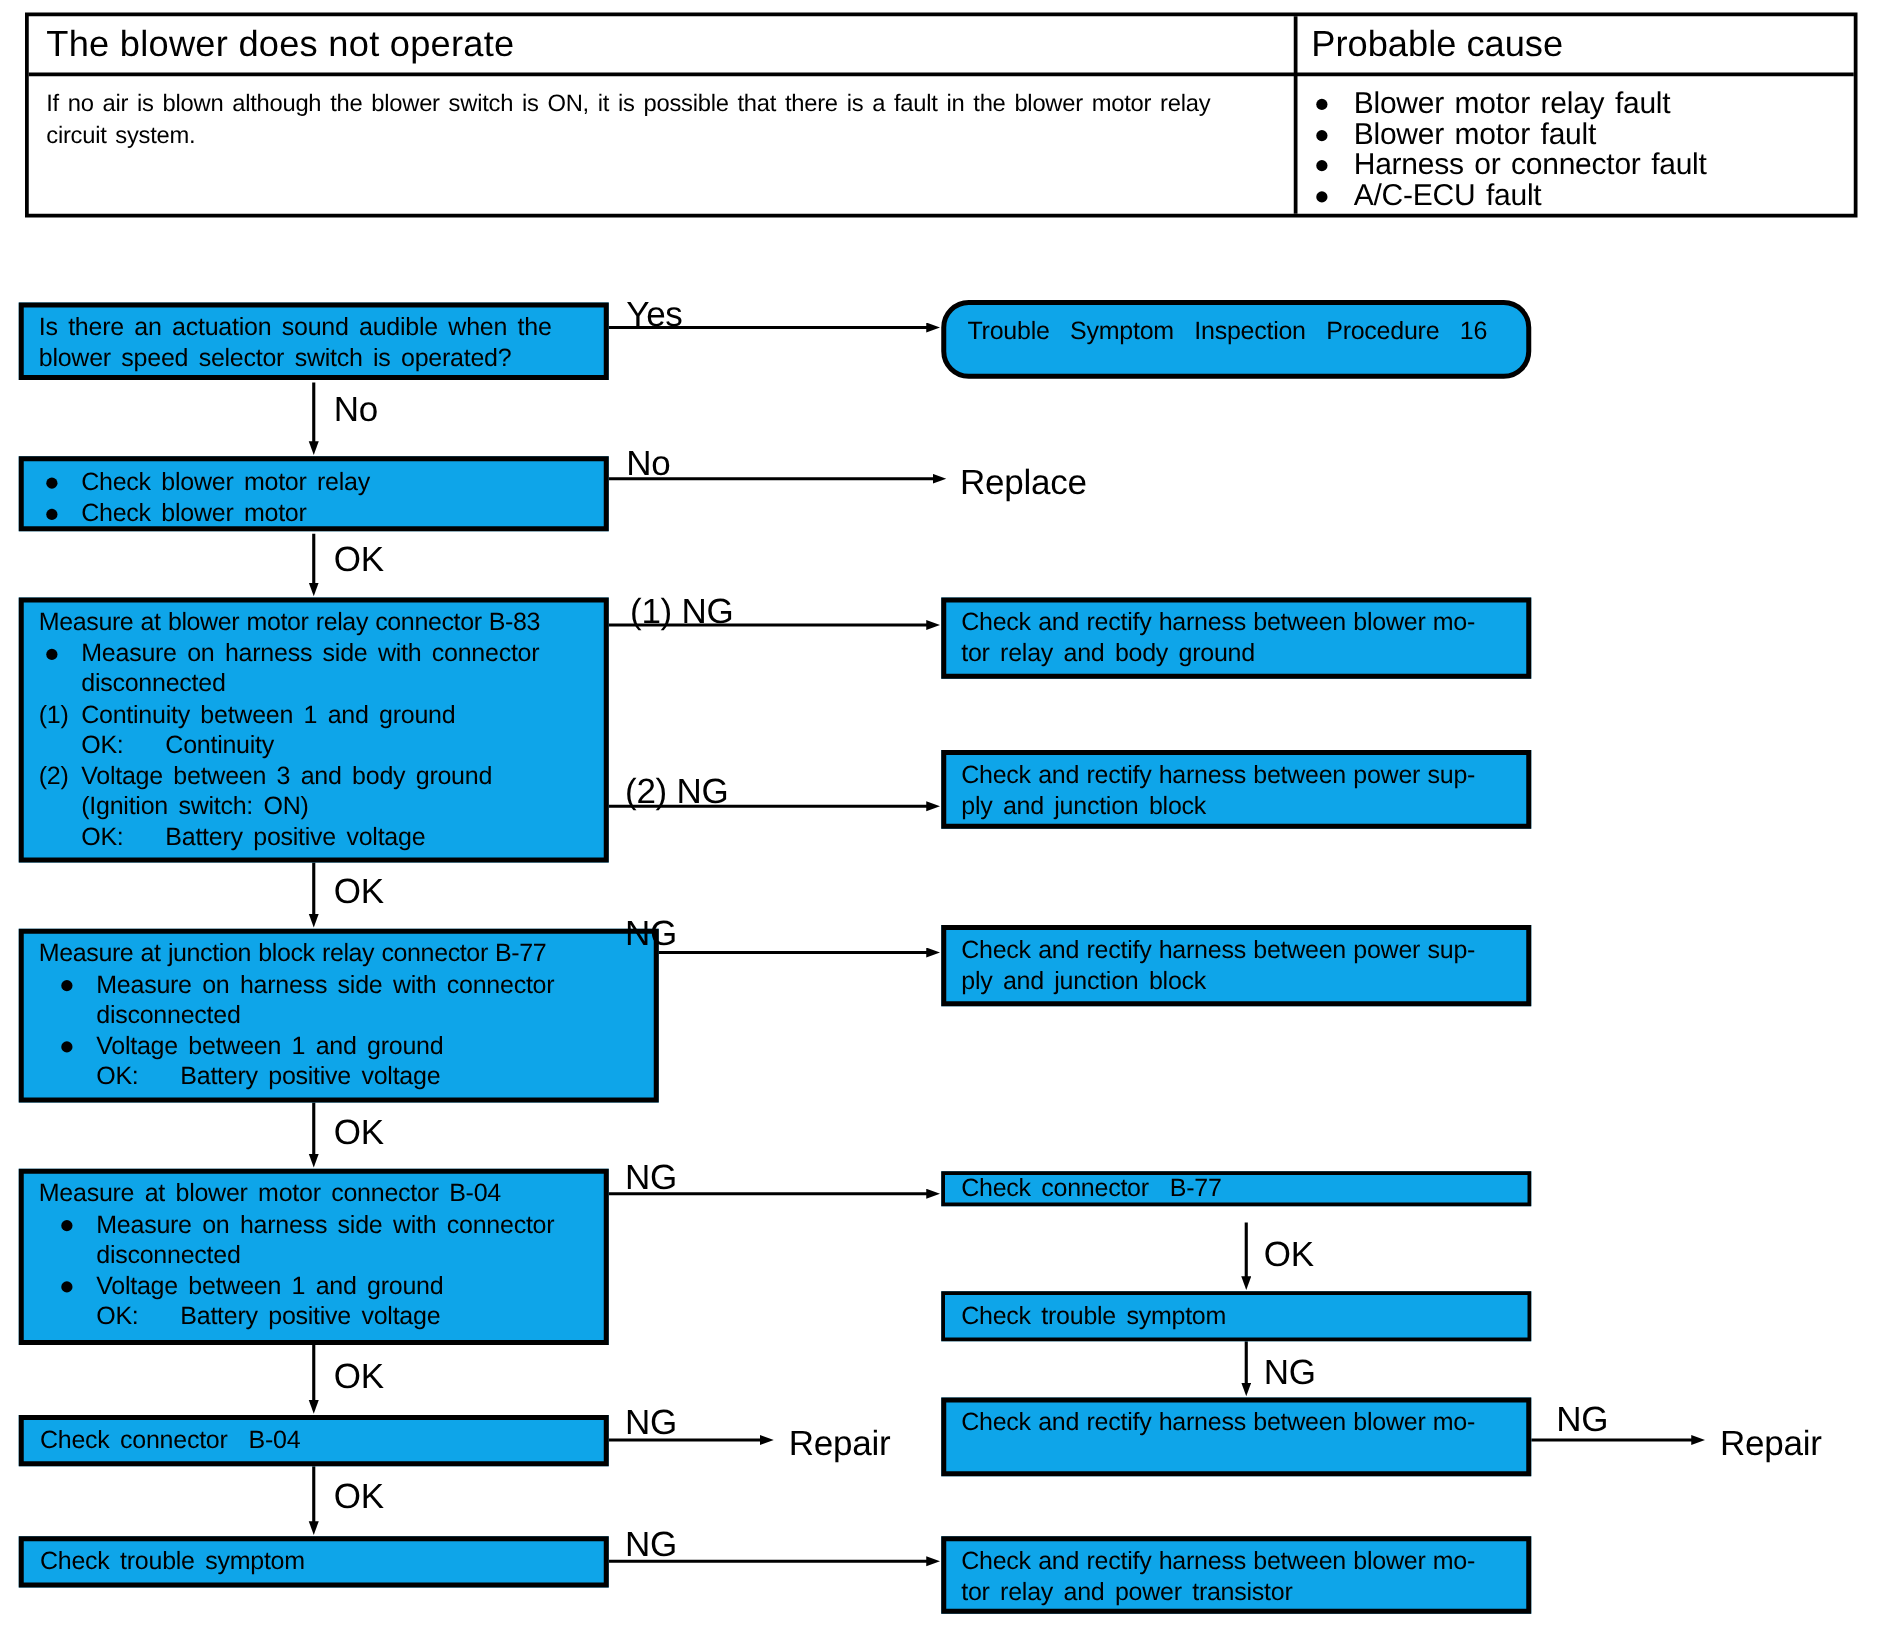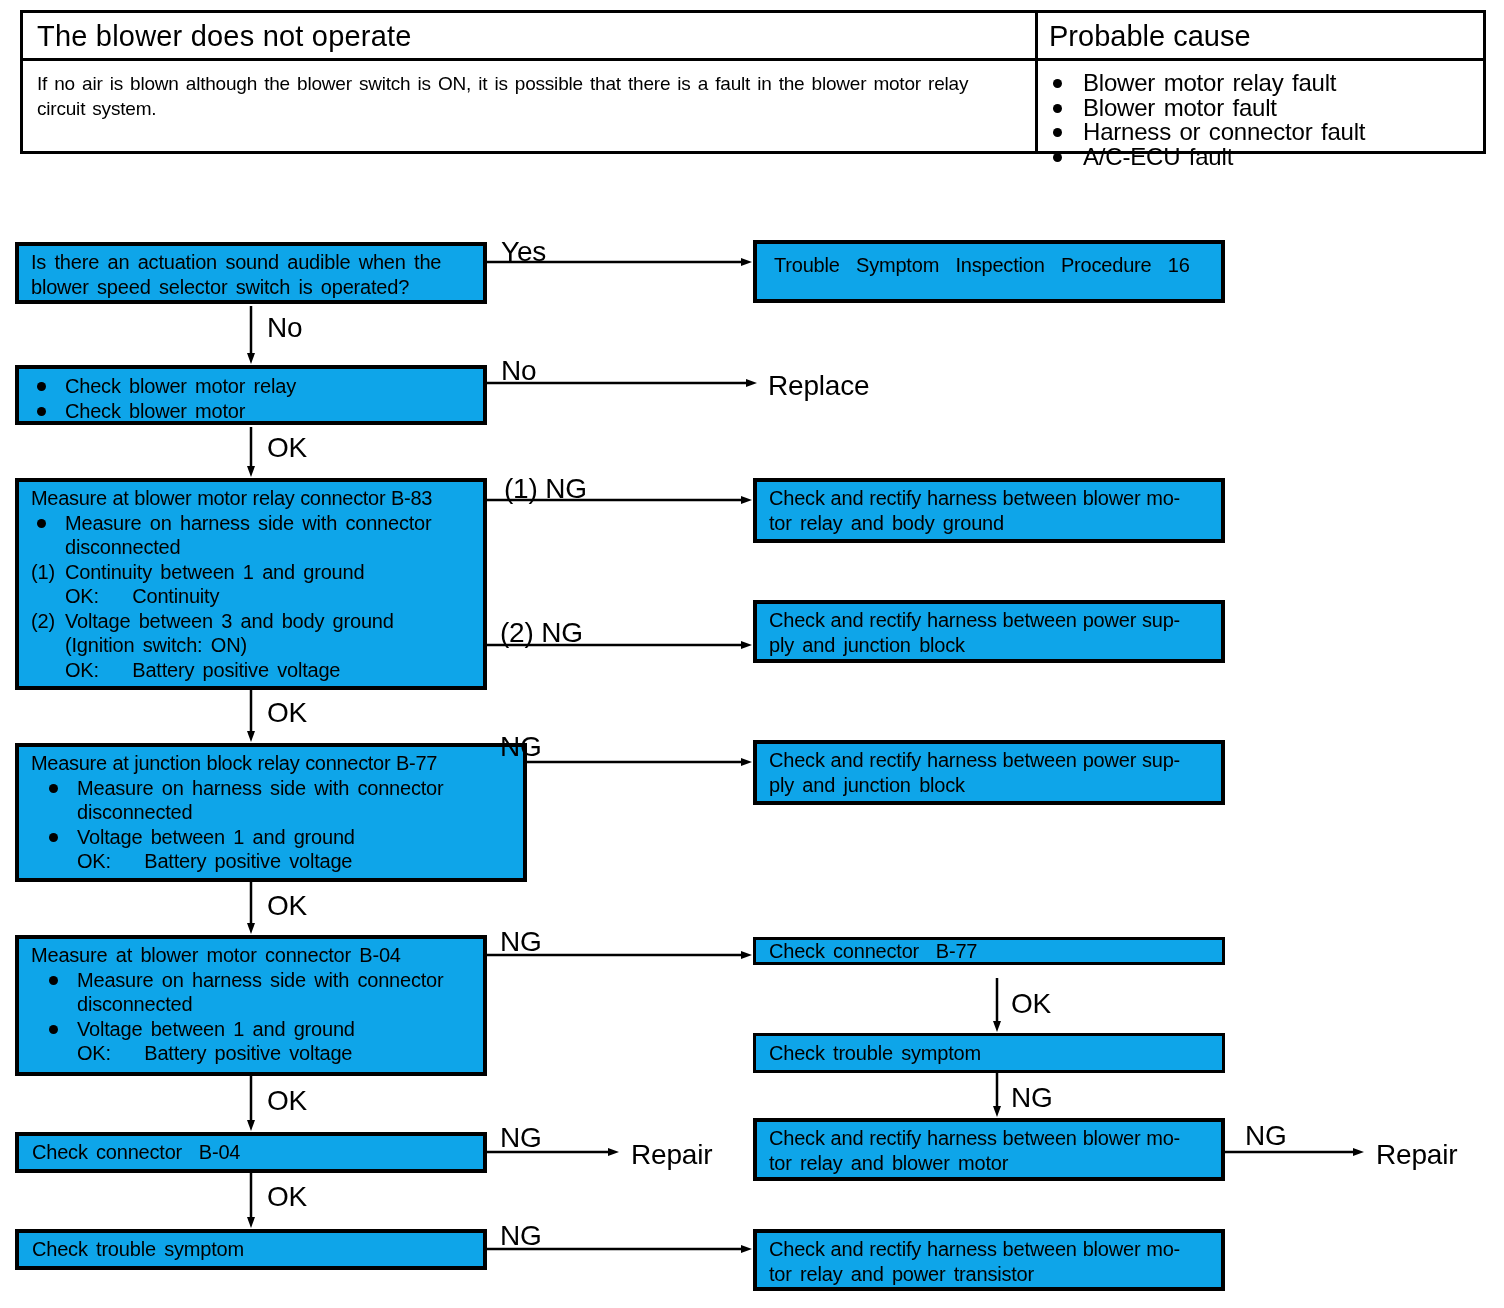--- a/index.html
+++ b/index.html
@@ -1,21 +1,21 @@
 <!DOCTYPE html>
 <html><head>
 <meta charset="utf-8">
 <style>
   html,body { margin:0; padding:0; background:#fff; }
   #canvas {
     position:relative; width:1504px; height:1308px; background:#fff;
     font-family:"Liberation Sans", sans-serif; color:#000;
   }
   
-  #hdr { position:absolute; left:20px; top:10px; width:1466px; height:144px;
+  #hdr { position:absolute; left:20px; top:10px; width:1466px; height:164px;
          border:3px solid #000; box-sizing:border-box; }
   .hdr-vdiv { position:absolute; left:1012px; top:0; width:3px; height:100%; background:#000; }
   .hdr-hdiv { position:absolute; left:0; top:45px; width:100%; height:3px; background:#000; }
   .hdr-title { position:absolute; left:14px; top:7px; font-size:29px; letter-spacing:0.2px; }
   .hdr-cause-title { position:absolute; left:1026px; top:7px; font-size:29px; }
   .hdr-desc { position:absolute; left:14px; top:58px; width:950px; font-size:19px;
               line-height:25px; word-spacing:2px; letter-spacing:-0.2px; }
   .cause-list { position:absolute; left:1026px; top:58px; width:430px; }
   .cause-item { position:relative; padding-left:34px; font-size:24px; line-height:24.5px;
                 letter-spacing:-0.2px; word-spacing:2px; }
@@ -109,21 +109,21 @@
     <div>Measure at blower motor connector B-04</div>
     <div class="li"><span class="dot"></span><span>Measure on harness side with connector disconnected</span></div>
     <div class="li"><span class="dot"></span><span>Voltage between 1 and ground</span></div>
     <div class="pre" style="padding-left:46px;">OK:    Battery positive voltage</div>
   </div>
 
   <div class="fbox vcenter pre" style="left:15px; top:1132px; width:472px; height:41px;">Check connector  B-04</div>
 
   <div class="fbox vcenter" style="left:15px; top:1229px; width:472px; height:41px;">Check trouble symptom</div>
 
-  <div class="fbox" style="left:753px; top:240px; width:472px; height:63px; padding:9px 14px 0 17px; word-spacing:11px;">Trouble Symptom Inspection Procedure 16</div>
+  <div class="fbox" style="left:753px; top:240px; width:472px; height:63px; padding:9px 14px 0 17px; word-spacing:11px;border-radius:22px;">Trouble Symptom Inspection Procedure 16</div>
 
   <div class="fbox pad" style="left:753px; top:478px; width:472px; height:65px;">
     <div style="word-spacing:0.5px;">Check and rectify harness between blower mo-</div>
     <div>tor relay and body ground</div>
   </div>
 
   <div class="fbox pad" style="left:753px; top:600px; width:472px; height:63px;">
     <div style="word-spacing:0.5px;">Check and rectify harness between power sup-</div>
     <div>ply and junction block</div>
   </div>
@@ -132,21 +132,20 @@
     <div style="word-spacing:0.5px;">Check and rectify harness between power sup-</div>
     <div>ply and junction block</div>
   </div>
 
   <div class="fbox vcenter pre" style="left:753px; top:937px; width:472px; height:28px; border-width:3px;">Check connector  B-77</div>
 
   <div class="fbox vcenter" style="left:753px; top:1033px; width:472px; height:40px; border-width:3px;">Check trouble symptom</div>
 
   <div class="fbox pad" style="left:753px; top:1118px; width:472px; height:63px;">
     <div style="word-spacing:0.5px;">Check and rectify harness between blower mo-</div>
-    <div>tor relay and blower motor</div>
   </div>
 
   <div class="fbox pad" style="left:753px; top:1229px; width:472px; height:62px;">
     <div style="word-spacing:0.5px;">Check and rectify harness between blower mo-</div>
     <div>tor relay and power transistor</div>
   </div>
 
   <div class="lbl" style="left:501px; top:236px;">Yes</div>
   <div class="lbl" style="left:267px; top:312px;">No</div>
   <div class="lbl" style="left:501px; top:355px;">No</div>

